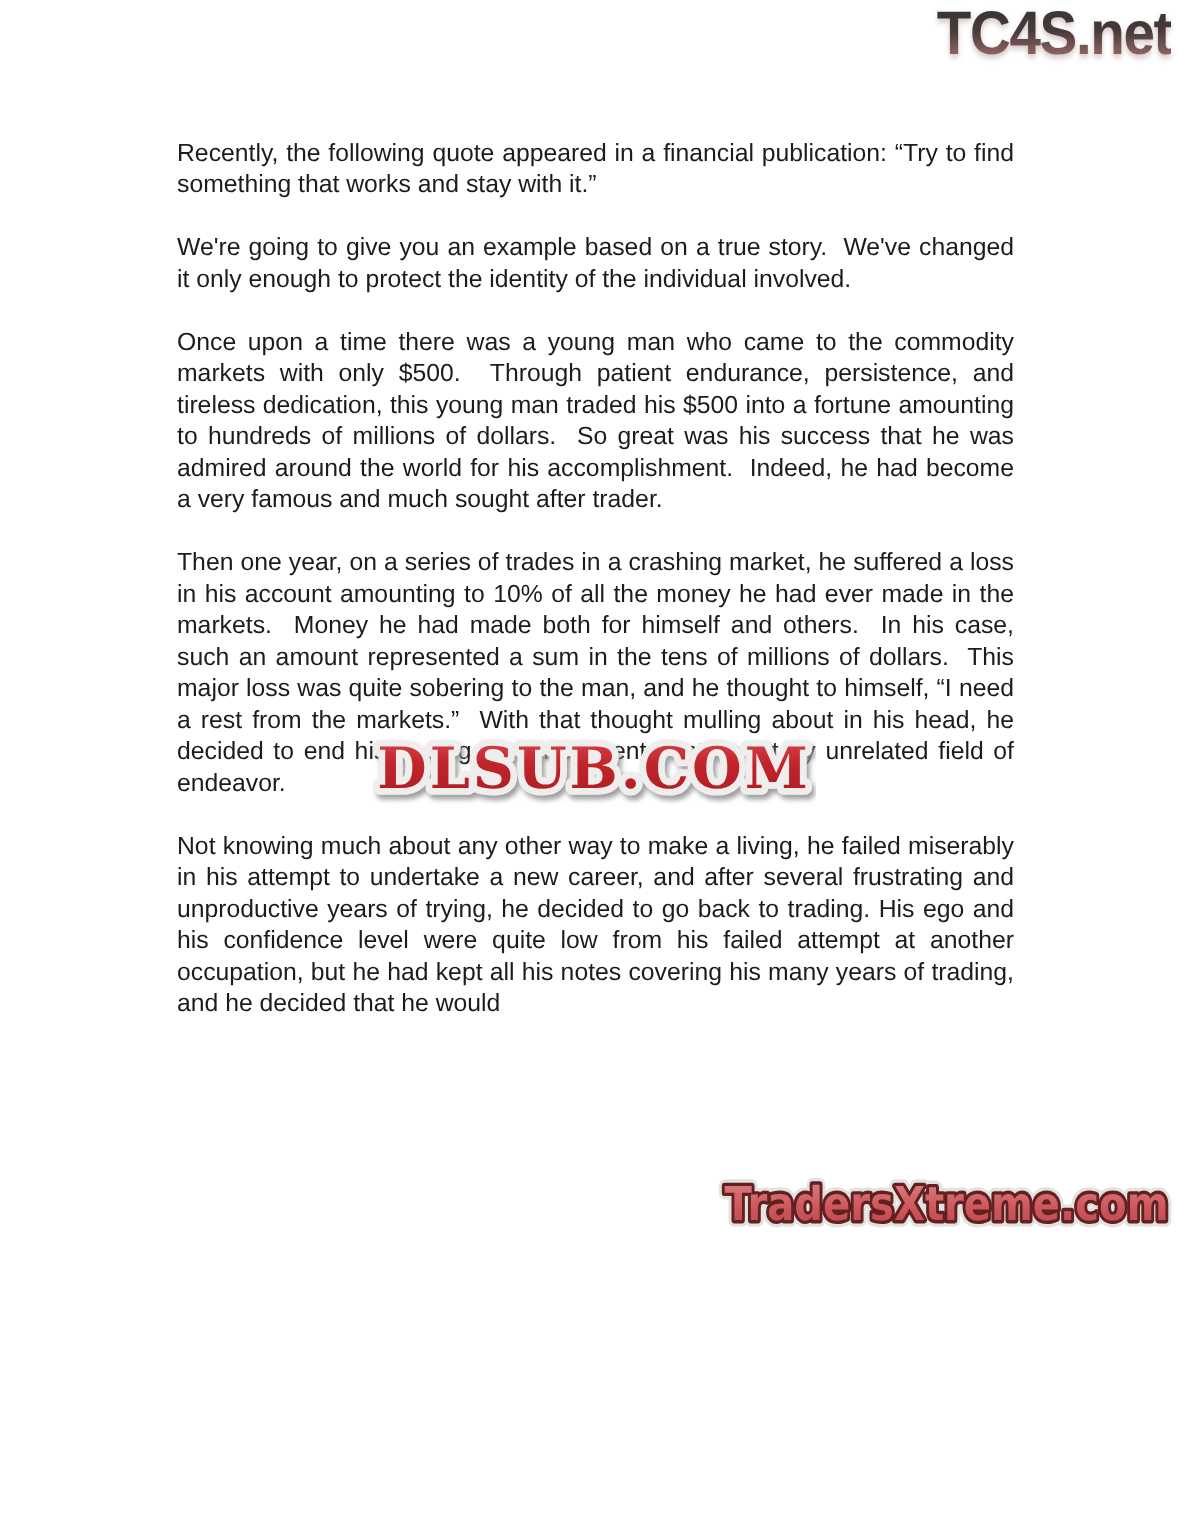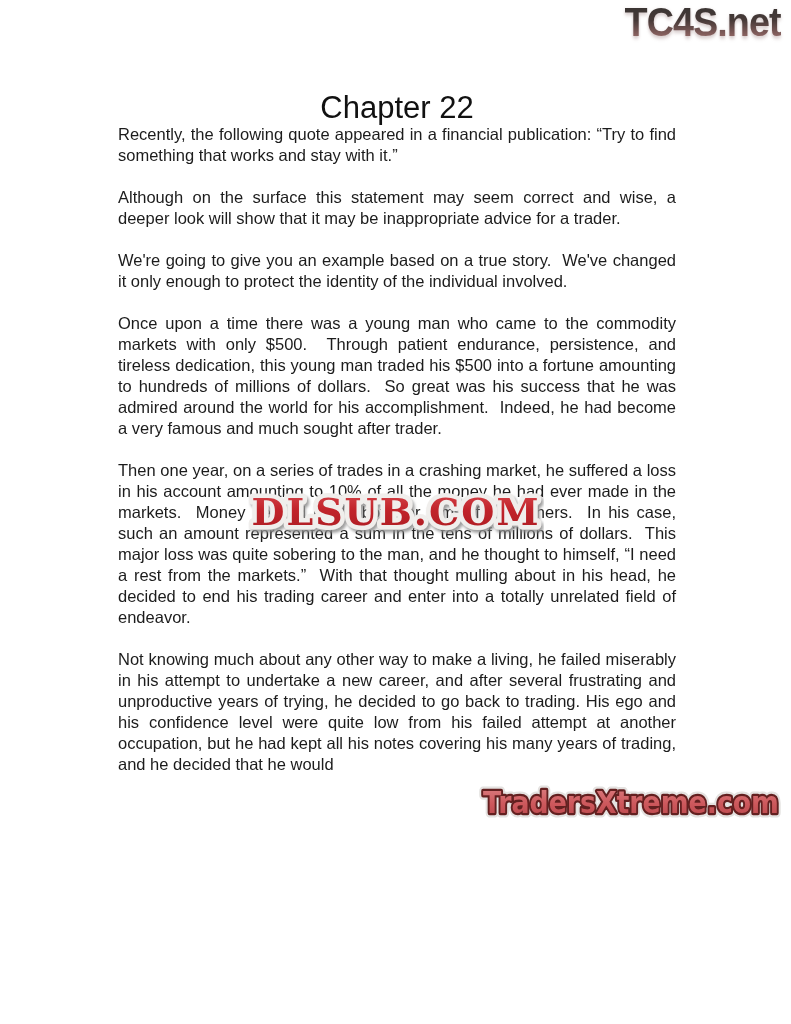--- a/index.html
+++ b/index.html
@@ -78,24 +78,22 @@
   }
 </style>
 </head>
 <body>
 
 <div class="page">
 
   <div class="tc4s">TC4S.net</div>
 
   <div class="content">
-    <h1 class="chapter-title">Chapter 22</h1>
 
     <p>Recently, the following quote appeared in a financial publication: “Try to find something that works and stay with it.”</p>
-    <p>Although on the surface this statement may seem correct and wise, a deeper look will show that it may be inappropriate advice for a trader.</p>
     <p>We're going to give you an example based on a true story.&nbsp; We've changed it only enough to protect the identity of the individual involved.</p>
     <p>Once upon a time there was a young man who came to the commodity markets with only $500.&nbsp; Through patient endurance, persistence, and tireless dedication, this young man traded his $500 into a fortune amounting to hundreds of millions of dollars.&nbsp; So great was his success that he was admired around the world for his accomplishment.&nbsp; Indeed, he had become a very famous and much sought after trader.</p>
     <p>Then one year, on a series of trades in a crashing market, he suffered a loss in his account amounting to 10% of all the money he had ever made in the markets.&nbsp; Money he had made both for himself and others.&nbsp; In his case, such an amount represented a sum in the tens of millions of dollars.&nbsp; This major loss was quite sobering to the man, and he thought to himself, “I need a rest from the markets.”&nbsp; With that thought mulling about in his head, he decided to end his trading career and enter into a totally unrelated field of endeavor.</p>
     <p>Not knowing much about any other way to make a living, he failed miserably in his attempt to undertake a new career, and after several frustrating and unproductive years of trying, he decided to go back to trading. His ego and his confidence level were quite low from his failed attempt at another occupation, but he had kept all his notes covering his many years of trading, and he decided that he would</p>
   </div>
 
   <svg class="watermark" width="296" height="58" viewBox="0 0 296 58">
     <defs>
       <linearGradient id="wmRed" x1="0" y1="0" x2="0" y2="1">
         <stop offset="0%" stop-color="#d84b50"></stop>

